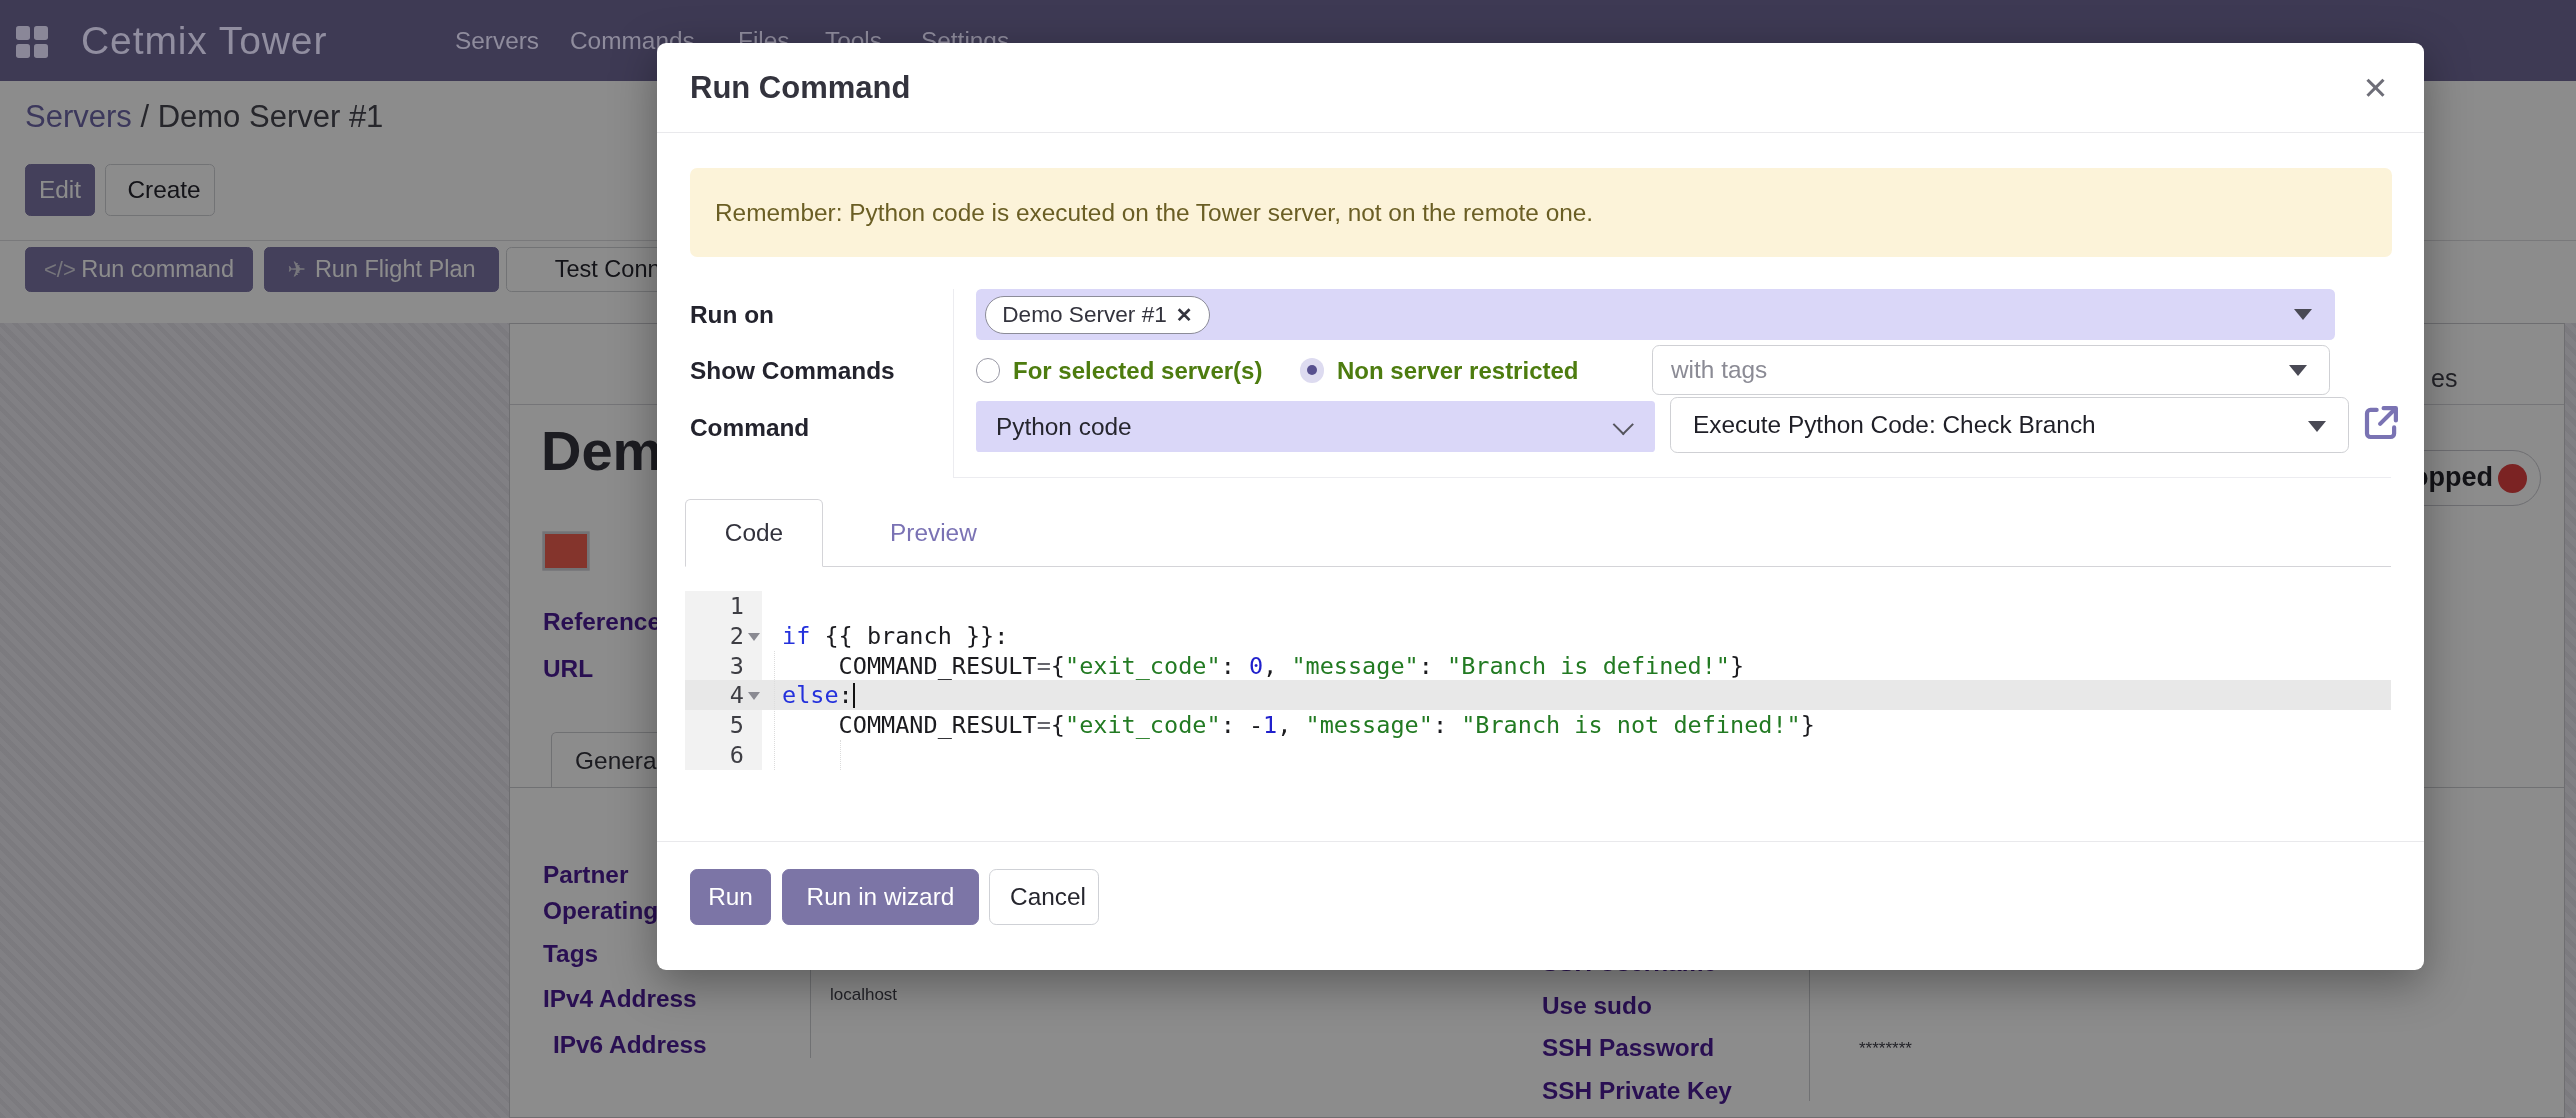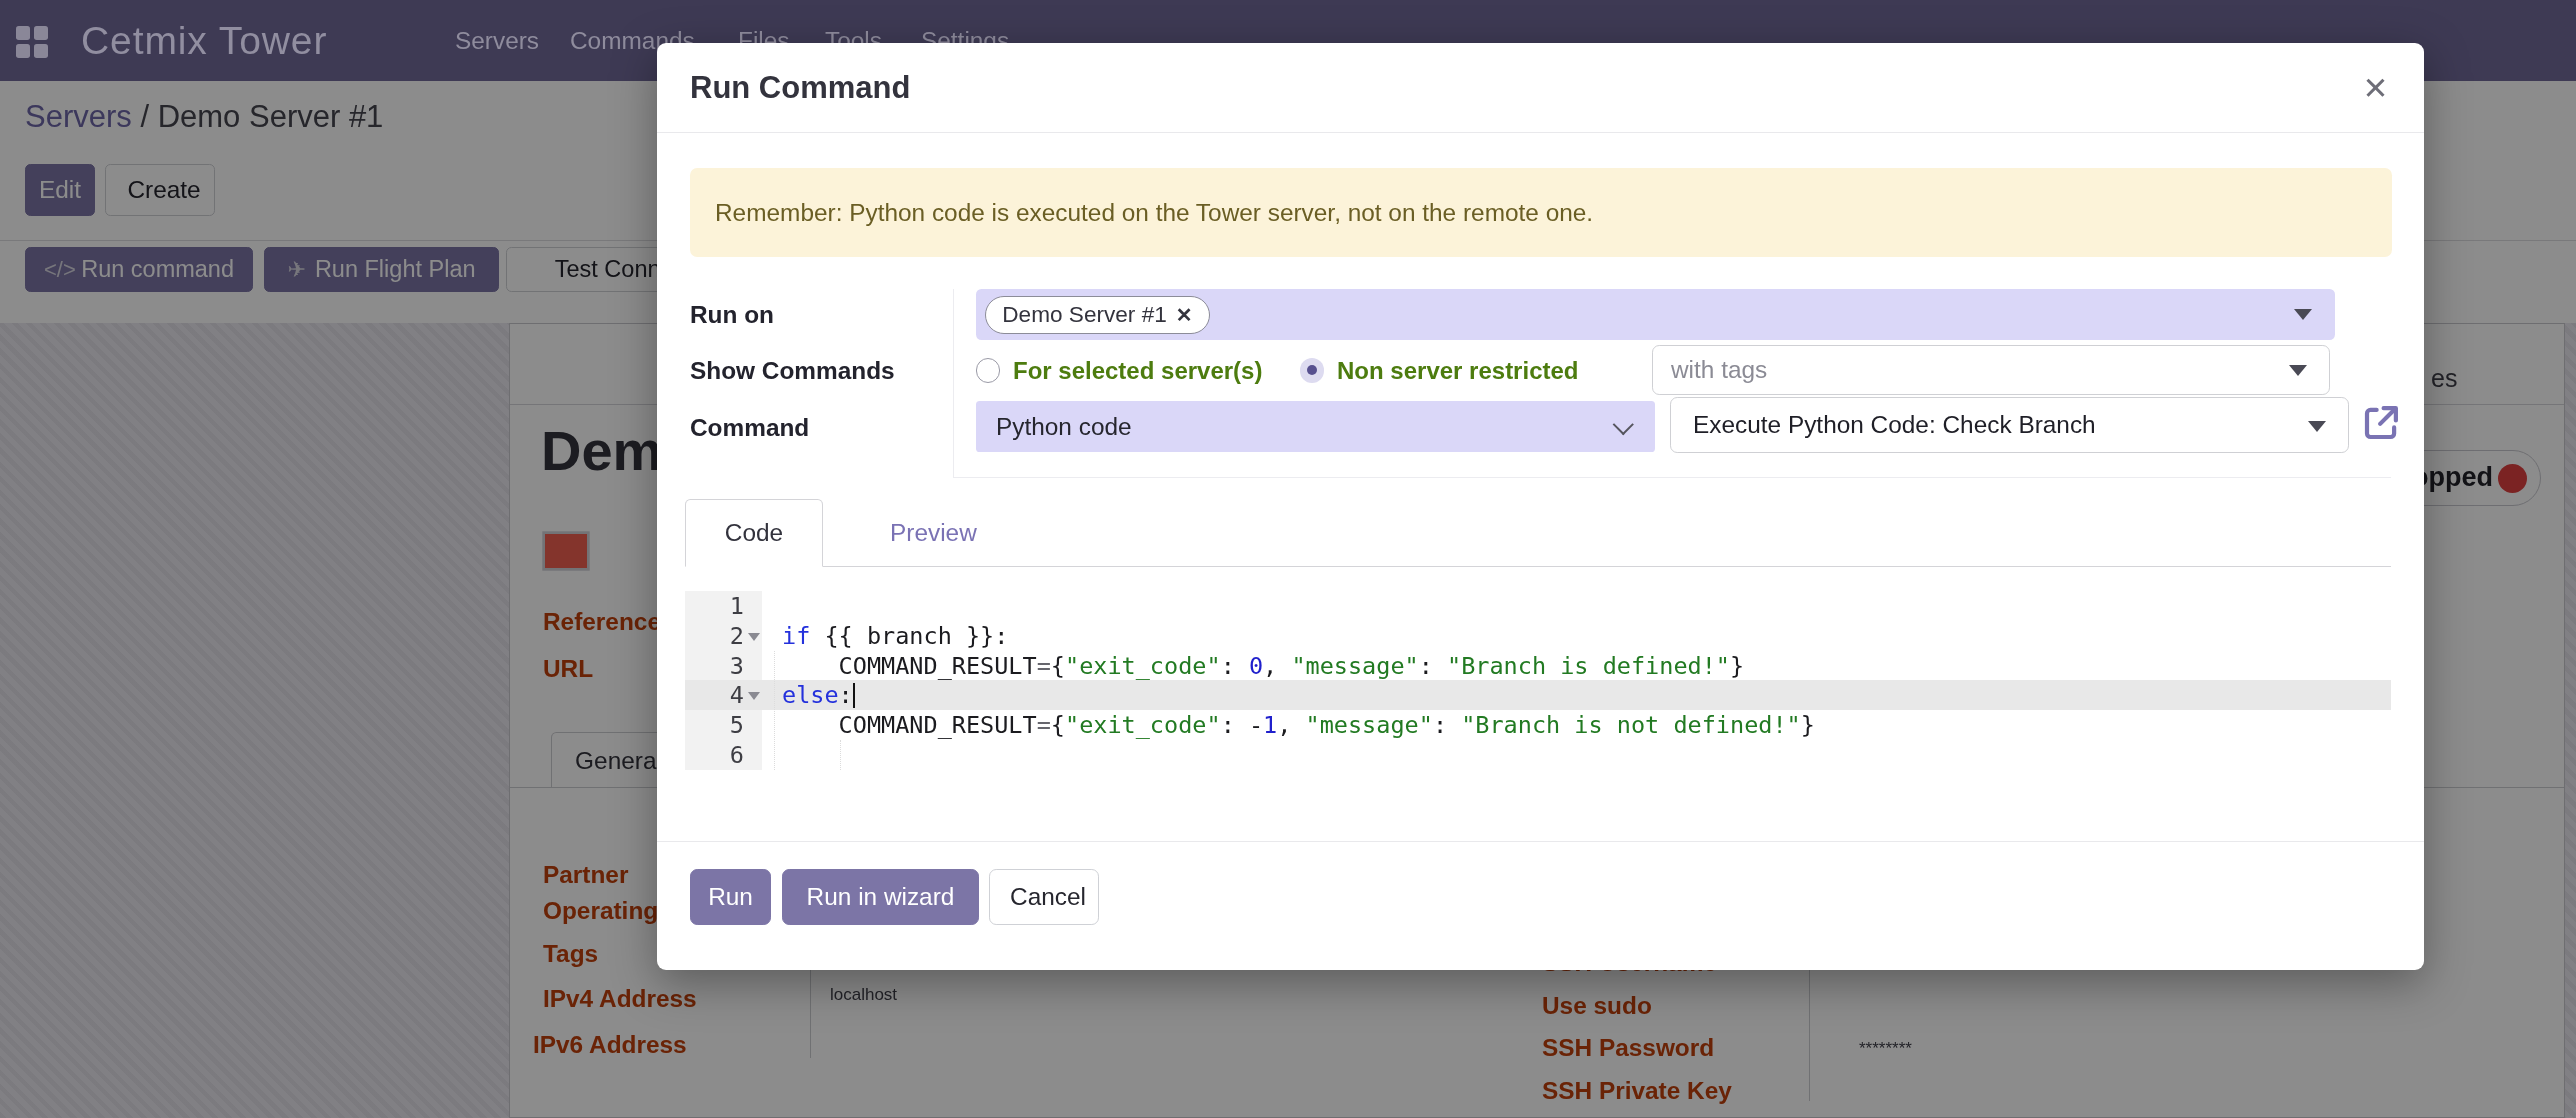--- a/index.html
+++ b/index.html
@@ -41,21 +41,21 @@
            background:#fff; border:0.9px solid #C9C9CE; }
   .sheet-btnbox-border { position:absolute; left:0; top:80px; width:2054px; height:0.9px; background:#D5D5DA; }
   .stat-trunc { position:absolute; left:1921px; top:40px; font-size:25px; color:#3F3F49; }
   .status-pill { position:absolute; left:1731px; top:126px; width:300px; height:56px;
                  border:1.8px solid #C9C9CF; border-radius:29px; background:#fff; }
   .status-pill .st-label { position:absolute; left:143px; top:11px; font-size:27px; font-weight:700; color:#23232B; }
   .status-dot { position:absolute; right:12.6px; top:12.6px; width:29px; height:29px; border-radius:50%; background:#E04040; }
   .rec-title { position:absolute; left:31px; top:94px; font-size:56px; font-weight:700; color:#33333C; white-space:nowrap; }
   .swatch { position:absolute; left:35px; top:210px; width:42px; height:34px; background:#F06050;
             box-shadow:0 0 0 2.7px #D2D2D8; }
-  .fld-label { position:absolute; font-size:24.4px; font-weight:700; color:#c2410c; white-space:nowrap; }
+  .fld-label { position:absolute; font-size:24.4px; font-weight:700; color:#4c1d95; white-space:nowrap; }
   .fld-value { position:absolute; font-size:17px; color:#3F3F49; white-space:nowrap; }
   .gen-tab { position:absolute; left:41px; top:408px; width:135px; height:56px; background:#fff;
              border:0.9px solid #CDCED2; border-bottom:none; border-radius:5.4px 5.4px 0 0;
              display:flex; align-items:center; justify-content:center; font-size:24.4px; color:#33333C; }
   .gen-tabbar { position:absolute; left:0; top:463px; width:2054px; height:0.9px; background:#CDCED2; }
   .col-divider { position:absolute; width:0.9px; background:#CDCED2; }
 
   
   .overlay { position:absolute; left:0; top:81px; width:2576px; height:1037px;
              background:rgba(0,0,0,0.45); z-index:40; }
@@ -188,21 +188,21 @@
         <div class="fld-label" style="left:33px; top:331px">URL</div>
 
         <div class="gen-tab">General</div>
         <div class="gen-tabbar"></div>
 
         <div class="fld-label" style="left:33px; top:537px">Partner</div>
         <div class="fld-label" style="left:33px; top:573px">Operating System</div>
         <div class="fld-label" style="left:33px; top:616px">Tags</div>
         <div class="fld-label" style="left:33px; top:661px">IPv4 Address</div>
         <div class="fld-value" style="left:320px; top:661px">localhost</div>
-        <div class="fld-label" style="left:23px; top:707px">IPv6 Address</div>
+        <div class="fld-label" style="left:43px; top:707px">IPv6 Address</div>
         <div class="col-divider" style="left:300px; top:524px; height:210px"></div>
 
         <div class="fld-label" style="left:1032px; top:625px">SSH Username</div>
         <div class="fld-value" style="left:1349px; top:625px">admin</div>
         <div class="fld-label" style="left:1032px; top:668px">Use sudo</div>
         <div class="fld-label" style="left:1032px; top:710px">SSH Password</div>
         <div class="fld-value" style="left:1349px; top:715px">********</div>
         <div class="fld-label" style="left:1032px; top:753px">SSH Private Key</div>
         <div class="col-divider" style="left:1299px; top:614px; height:163px"></div>
       </div>

